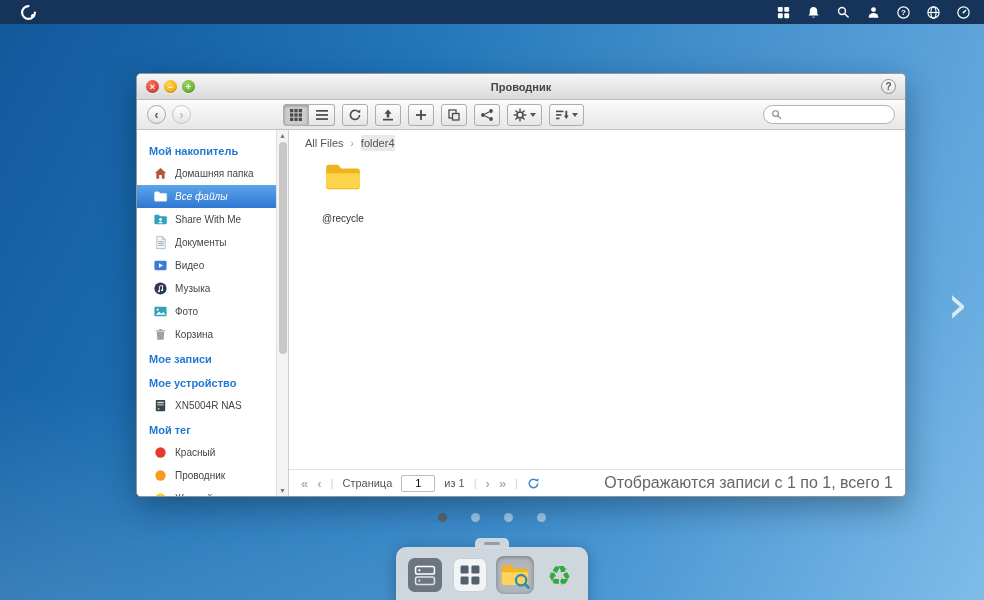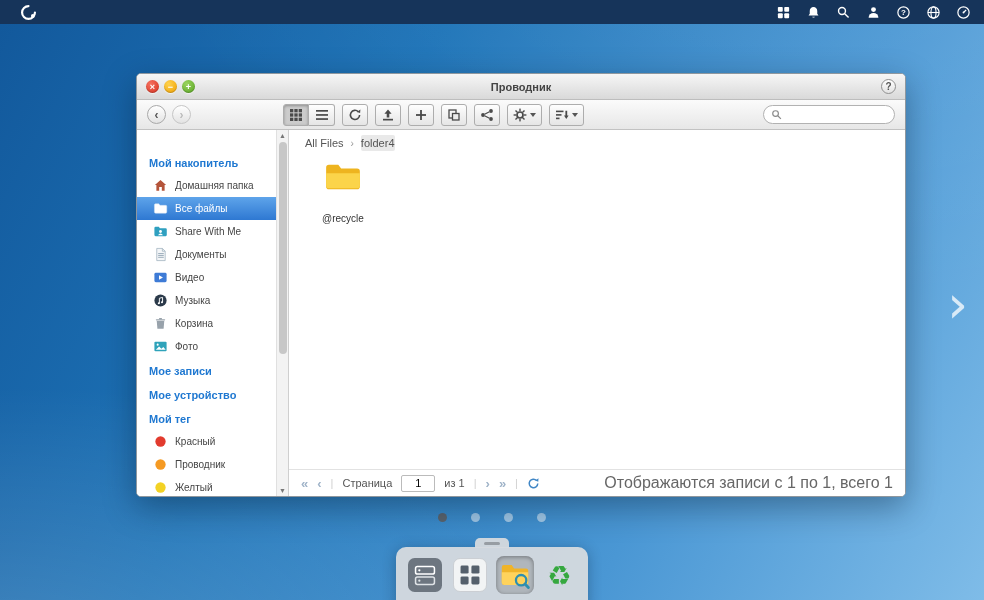--- a/index.html
+++ b/index.html
@@ -58,24 +58,24 @@
   .caret { width:0; height:0; border-left:3.5px solid transparent; border-right:3.5px solid transparent; border-top:4px solid #555; }
   .toolbar-spacer { flex:1; }
   .search-box { width:132px; height:19px; border:1px solid #b2b2b2; border-radius:10px; background:#fff;
     display:flex; align-items:center; padding:0 7px; gap:5px; }
   .search-box svg { width:11px; height:11px; flex:0 0 auto; }
   .search-box input { border:none; outline:none; flex:1; min-width:0; font-size:11px; background:transparent; font-family:"Liberation Sans",sans-serif; }
 
   
   .win-body { flex:1; display:flex; min-height:0; }
   .sidebar { width:152px; flex:0 0 152px; border-right:1px solid #cfcfcf; background:#fff; position:relative; overflow:hidden; }
-  .sidebar-inner { width:168px; padding-top:20px; }
+  .sidebar-inner { width:168px; padding-top:8px; }
   .sb-header { font-size:11px; font-weight:bold; color:#1f78d1; padding:7px 0 5px 12px; cursor:default; }
   .sb-item { height:23px; display:flex; align-items:center; gap:7px; padding-left:16px; font-size:10px; color:#454545; cursor:pointer; white-space:nowrap; }
-  .sb-item.selected { background:linear-gradient(#5ea4ea,#2e78d2); color:#fff; }
+  .sb-item.selected { background:linear-gradient(#5ea4ea,#2e78d2); color:#fff;font-style:italic; }
   .ic { width:15px; height:15px; flex:0 0 15px; display:inline-flex; }
   .ic svg { width:100%; height:100%; }
   .sb-scroll { position:absolute; right:0; top:0; bottom:0; width:12px; background:#f3f3f3; border-left:1px solid #e0e0e0;
     display:flex; flex-direction:column; align-items:center; }
   .sb-arrow { width:12px; height:11px; display:flex; align-items:center; justify-content:center; font-size:7px; color:#777; cursor:pointer; }
   .sb-thumb { width:8px; height:212px; border-radius:4px; background:#c7c7c7; margin-top:1px; cursor:grab; }
   .sb-scroll .spacer { flex:1; }
 
   .content { flex:1; display:flex; flex-direction:column; min-width:0; background:#fff; }
   .breadcrumb { height:26px; flex:0 0 26px; display:flex; align-items:center; padding:0 16px; gap:7px; font-size:11px; color:#555; }
@@ -358,43 +358,54 @@
                   <circle cx="6.2" cy="11" r="1.1" fill="#fff"></circle>
                   <circle cx="9.6" cy="9.9" r="1.1" fill="#fff"></circle>
                 </svg>
               </span>
             <span>Музыка</span>
           </div>
 
           <div class="sb-item">
             <span class="ic">
                 <svg viewBox="0 0 16 16">
+                  <rect x="1.5" y="3" width="13" height="10" rx="1" fill="#2fa3ba"></rect>
+                  <circle cx="5" cy="6" r="1.1" fill="#fff"></circle>
+                  <path d="M3 11.5 6.5 8 9 10.5 11 8.5 13.5 11.5z" fill="#fff"></path>
+                </svg>
+              </span>
+            <span>Фото</span>
+          </div>
+
+          <div class="sb-item">
+            <span class="ic">
+                <svg viewBox="0 0 16 16">
                   <path d="M4 5.2h8l-.7 8.3H4.7z" fill="#98a2ab"></path>
                   <rect x="3" y="3.4" width="10" height="1.4" rx=".7" fill="#98a2ab"></rect>
                   <rect x="6.4" y="2.2" width="3.2" height="1.4" rx=".6" fill="#98a2ab"></rect>
                 </svg>
               </span>
             <span>Корзина</span>
           </div>
 
-          <div class="sb-item">
-            <span class="ic">
-                <svg viewBox="0 0 16 16">
-                  <rect x="1.5" y="3" width="13" height="10" rx="1" fill="#2fa3ba"></rect>
-                  <circle cx="5" cy="6" r="1.1" fill="#fff"></circle>
-                  <path d="M3 11.5 6.5 8 9 10.5 11 8.5 13.5 11.5z" fill="#fff"></path>
-                </svg>
-              </span>
-            <span>Фото</span>
-          </div>
-
           <div class="sb-header">Мое записи</div>
 
           <div class="sb-header">Мое устройство</div>
 
+          <div class="sb-item">
+            <span class="ic">
+                <svg viewBox="0 0 16 16">
+                  <rect x="3" y="2" width="10" height="12" rx="1" fill="#3c434c"></rect>
+                  <rect x="4.5" y="4" width="7" height="1.6" fill="#cfd6dc"></rect>
+                  <rect x="4.5" y="6.5" width="7" height="1.6" fill="#9aa5ae"></rect>
+                  <circle cx="6" cy="11.5" r="1" fill="#76e08a"></circle>
+                </svg>
+              </span>
+            <span>XN5004R NAS</span>
+          </div>
 
           <div class="sb-header">Мой тег</div>
 
           <div class="sb-item">
             <span class="ic">
                 <svg viewBox="0 0 16 16">
                   <circle cx="8" cy="8" r="5.5" fill="#e23b2e"></circle>
                 </svg>
               </span>
             <span>Красный</span>

